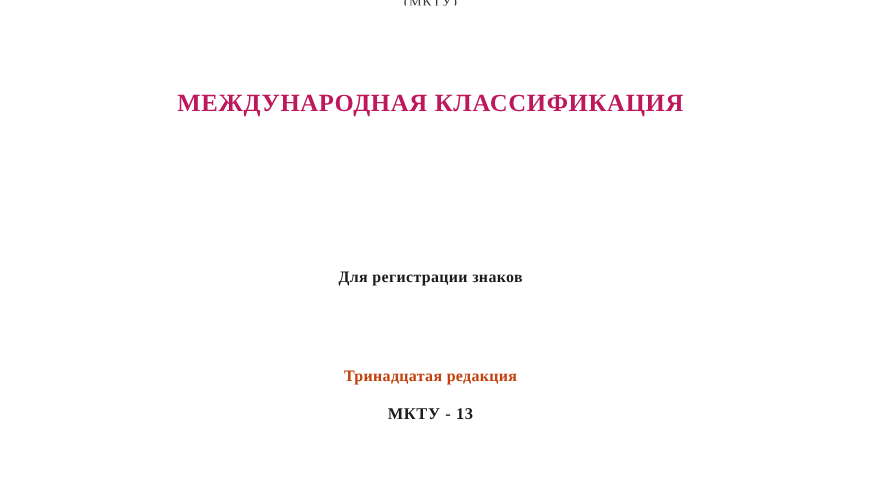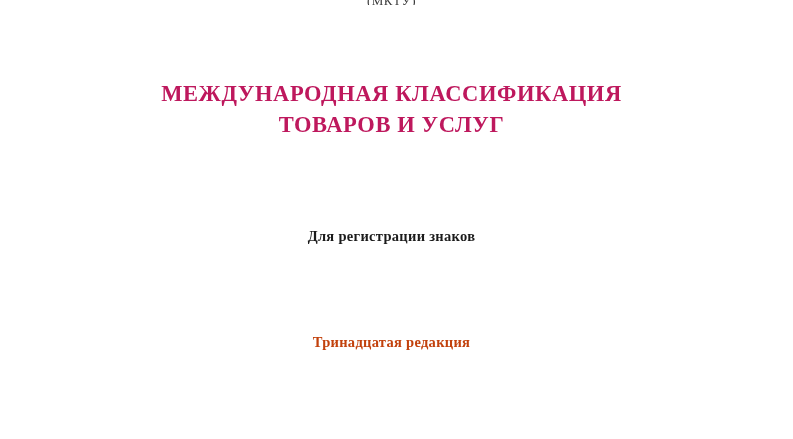--- a/index.html
+++ b/index.html
@@ -67,21 +67,21 @@
   }
   .title-line {
     font-size: 22.5px;
     font-weight: bold;
     color: #be185d;
     letter-spacing: 0.6px;
     line-height: 31px;
   }
   .subtitle {
     position: absolute;
-    top: 228px;
+    top: 244px;
     left: 0;
     width: 783px;
     text-align: center;
     font-size: 14.5px;
     font-weight: bold;
     color: #1b1b1b;
     letter-spacing: 0.3px;
   }
   .edition {
     position: absolute;
@@ -110,24 +110,24 @@
 <body>
 
 <div class="viewer">
   <div class="page">
     <div class="doc-content">
 
       <div class="cut-line">(МКТУ)</div>
 
       <div class="title-block">
         <div class="title-line">МЕЖДУНАРОДНАЯ КЛАССИФИКАЦИЯ</div>
-        <div class="title-line">ТОВАРОВ И УСЛУГ</div>
       </div>
 
       <div class="subtitle">Для регистрации знаков</div>
 
       <div class="edition">Тринадцатая редакция</div>
 
+      <div class="code">МКТУ - 13</div>
 
     </div>
   </div>
   <div class="page-edge"></div>
 </div>
 
 </body></html>

